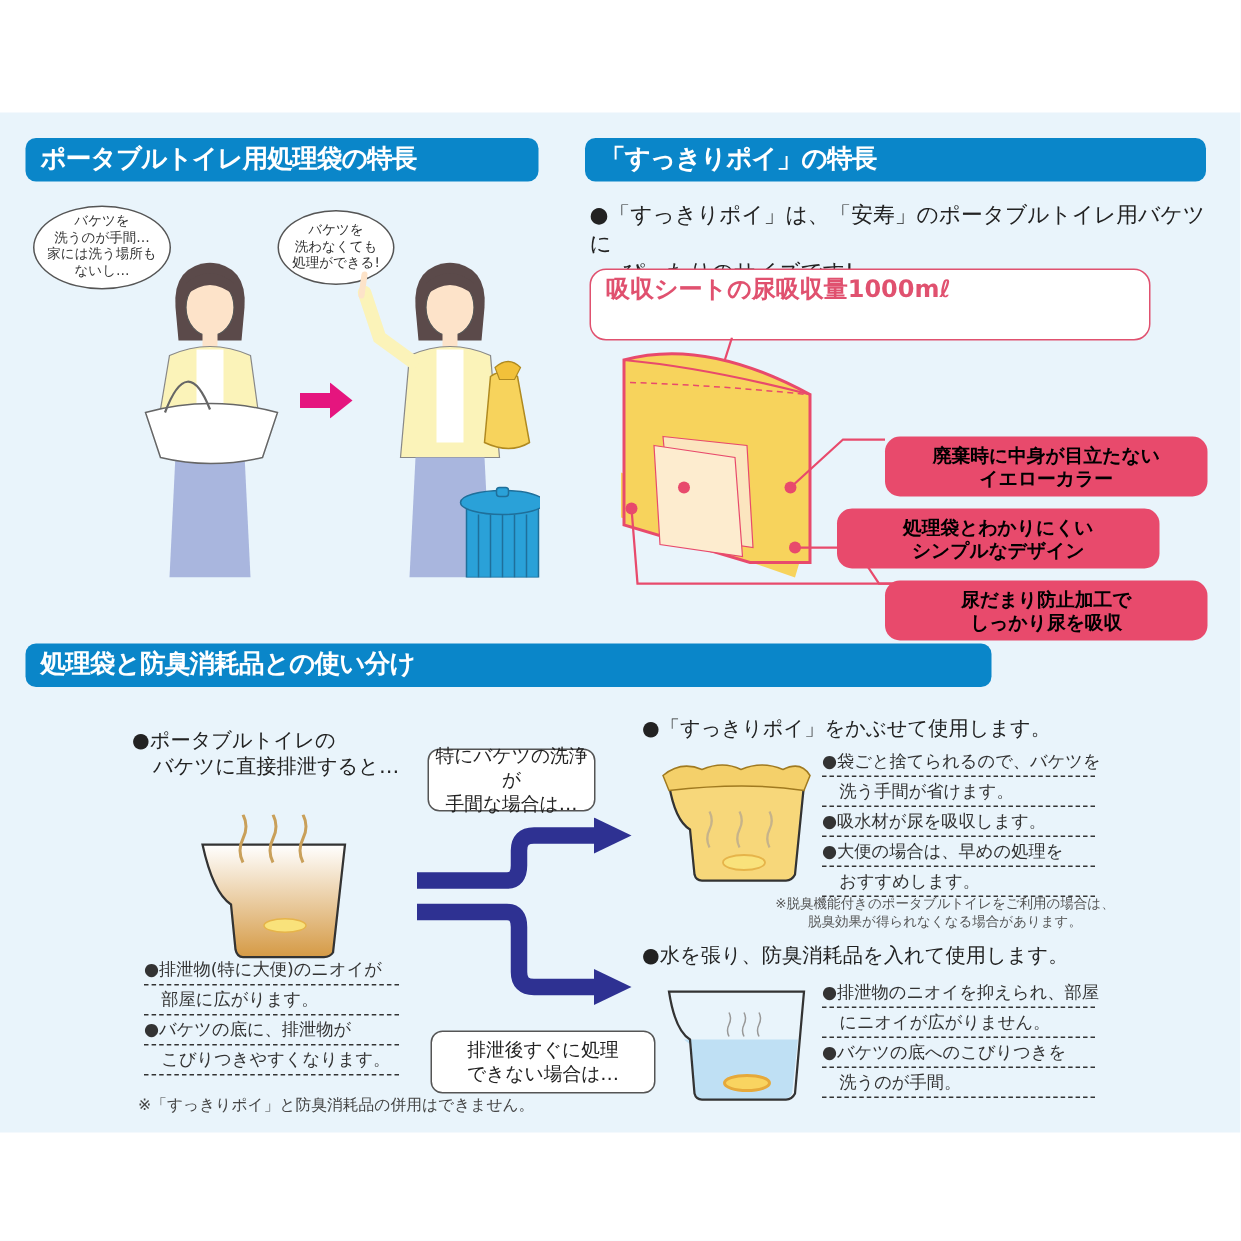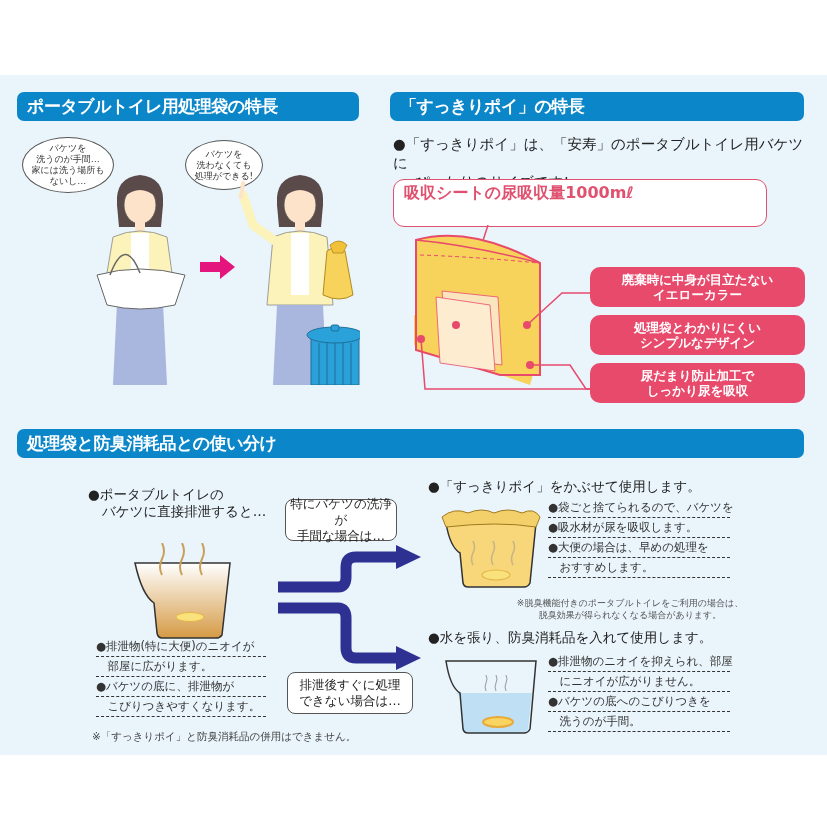--- a/index.html
+++ b/index.html
@@ -22,23 +22,23 @@
   }
 
   
   .feat-lead { font-size: 14.5px; line-height: 19px; color: #222; }
   .callout-box {
     position: absolute; border: 1.5px solid #e0516f; border-radius: 11px; background: #fff;
   }
   .callout-title { color: #e0516f; font-size: 16px; font-weight: bold; line-height: 20px; }
   .callout-note { color: #555; font-size: 10px; line-height: 13px; }
   .pink-pill {
-    position: absolute; background: #e84a6c; color: #ffffff; border-radius: 10px;
+    position: absolute; background: #e84a6c; color: #000000; border-radius: 10px;
     font-size: 12.5px; font-weight: bold; line-height: 15px; text-align: center;
-    display: flex; flex-direction: column; justify-content: center; align-items: center;
+    display: flex; flex-direction: column; justify-content: center; align-items: center; margin-top: 24px;
   }
 
   
   .bullet-head { font-size: 13.5px; line-height: 17px; color: #222; }
   .dash-list { position: absolute; }
   .dash-line {
     font-size: 11.5px; line-height: 19px; height: 20px; color: #333;
     border-bottom: 1.3px dashed #333; white-space: nowrap;
   }
   .situation-box {
@@ -157,30 +157,30 @@
 
     <polyline points="137,100 172,68 200,68" fill="none" stroke="#e84a6c" stroke-width="1.5"></polyline>
     <polyline points="140,140 180,140 196,164 210,164" fill="none" stroke="#e84a6c" stroke-width="1.5"></polyline>
     <polyline points="31,114 35,164 210,164" fill="none" stroke="#e84a6c" stroke-width="1.5"></polyline>
   </svg>
 
   <div class="pink-pill" style="left:590px; top:192px; width:215px; height:40px;">
     <span>廃棄時に中身が目立たない</span>
     <span>イエローカラー</span>
   </div>
-  <div class="pink-pill" style="left:590px; top:240px; width:215px; height:40px;">
+  <div class="pink-pill" style="left:558px; top:240px; width:215px; height:40px;">
     <span>処理袋とわかりにくい</span>
     <span>シンプルなデザイン</span>
   </div>
   <div class="pink-pill" style="left:590px; top:288px; width:215px; height:40px;">
     <span>尿だまり防止加工で</span>
     <span>しっかり尿を吸収</span>
   </div>
 
-  <div class="sec-header" style="left:17px; top:354px; width:787px; height:29px;">
+  <div class="sec-header" style="left:17px; top:354px; width:644px; height:29px;">
     <span>処理袋と防臭消耗品との使い分け</span>
   </div>
 
   <div class="abs bullet-head" style="left:88px; top:411px; width:200px;">
     <div>●ポータブルトイレの</div>
     <div style="padding-left:14px;">バケツに直接排泄すると…</div>
   </div>
 
   <svg class="abs" style="left:130px; top:468px;" width="110" height="100" viewBox="0 0 110 100">
     <defs>
@@ -210,21 +210,21 @@
     <span>手間な場合は…</span>
   </div>
 
   <svg class="abs" style="left:278px; top:470px;" width="145" height="130" viewBox="0 0 145 130">
     <path d="M0 42 L60 42 Q68 42 68 32 L68 22 Q68 12 78 12 L120 12" fill="none" stroke="#2e3192" stroke-width="11"></path>
     <path d="M118 0 L143 12 L118 24 Z" fill="#2e3192"></path>
     <path d="M0 63 L60 63 Q68 63 68 73 L68 103 Q68 113 78 113 L120 113" fill="none" stroke="#2e3192" stroke-width="11"></path>
     <path d="M118 101 L143 113 L118 125 Z" fill="#2e3192"></path>
   </svg>
 
-  <div class="situation-box" style="left:287px; top:597px; width:126px; height:42px;">
+  <div class="situation-box" style="left:287px; top:612px; width:150px; height:42px;">
     <span>排泄後すぐに処理</span>
     <span>できない場合は…</span>
   </div>
 
   <div class="abs footnote" style="left:92px; top:655px;">※「すっきりポイ」と防臭消耗品の併用はできません。</div>
 
   <div class="abs bullet-head" style="left:428px; top:403px;">●「すっきりポイ」をかぶせて使用します。</div>
 
   <svg class="abs" style="left:438px; top:430px;" width="105" height="90" viewBox="0 0 105 90">
     <path d="M8 18 L98 18 L92 78 Q90 82 86 82 L30 82 Q26 82 25 78 L22 48 Q12 42 8 18 Z" fill="#f7d77a" stroke="#333" stroke-width="1.5"></path>
@@ -232,20 +232,21 @@
     <ellipse cx="58" cy="70" rx="14" ry="5" fill="#f9e27b" stroke="#e6b44a" stroke-width="1.2"></ellipse>
     <g stroke="#c6b38a" stroke-width="1.5" fill="none">
       <path d="M35 36 q3 6 0 12 q-3 6 0 12"></path>
       <path d="M55 36 q3 6 0 12 q-3 6 0 12"></path>
       <path d="M75 36 q3 6 0 12 q-3 6 0 12"></path>
     </g>
   </svg>
 
   <div class="dash-list" style="left:548px; top:423px; width:182px;">
     <div class="dash-line">●袋ごと捨てられるので、バケツを</div>
+    <div class="dash-line">　洗う手間が省けます。</div>
     <div class="dash-line">●吸水材が尿を吸収します。</div>
     <div class="dash-line">●大便の場合は、早めの処理を</div>
     <div class="dash-line">　おすすめします。</div>
   </div>
 
   <div class="abs small-note" style="left:490px; top:522px; width:280px;">
     <div>※脱臭機能付きのポータブルトイレをご利用の場合は、</div>
     <div>脱臭効果が得られなくなる場合があります。</div>
   </div>
 

